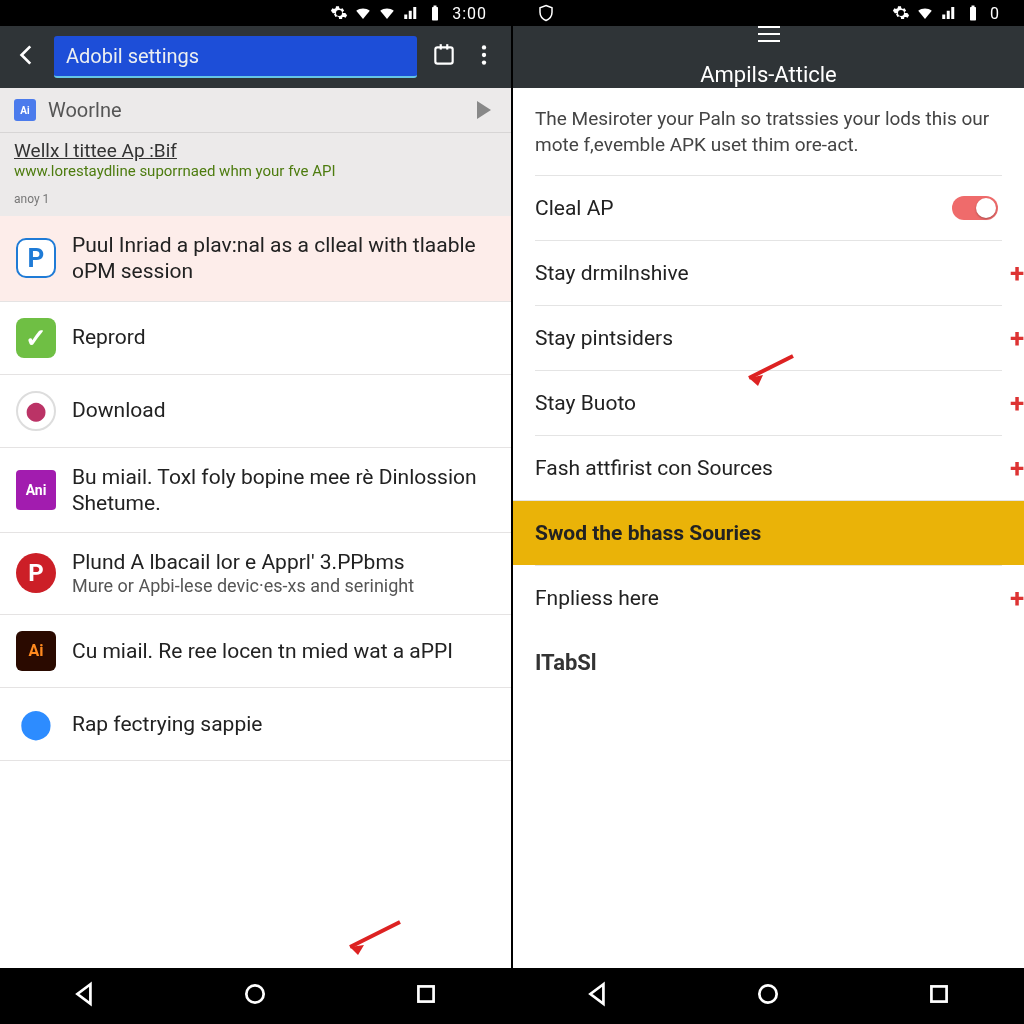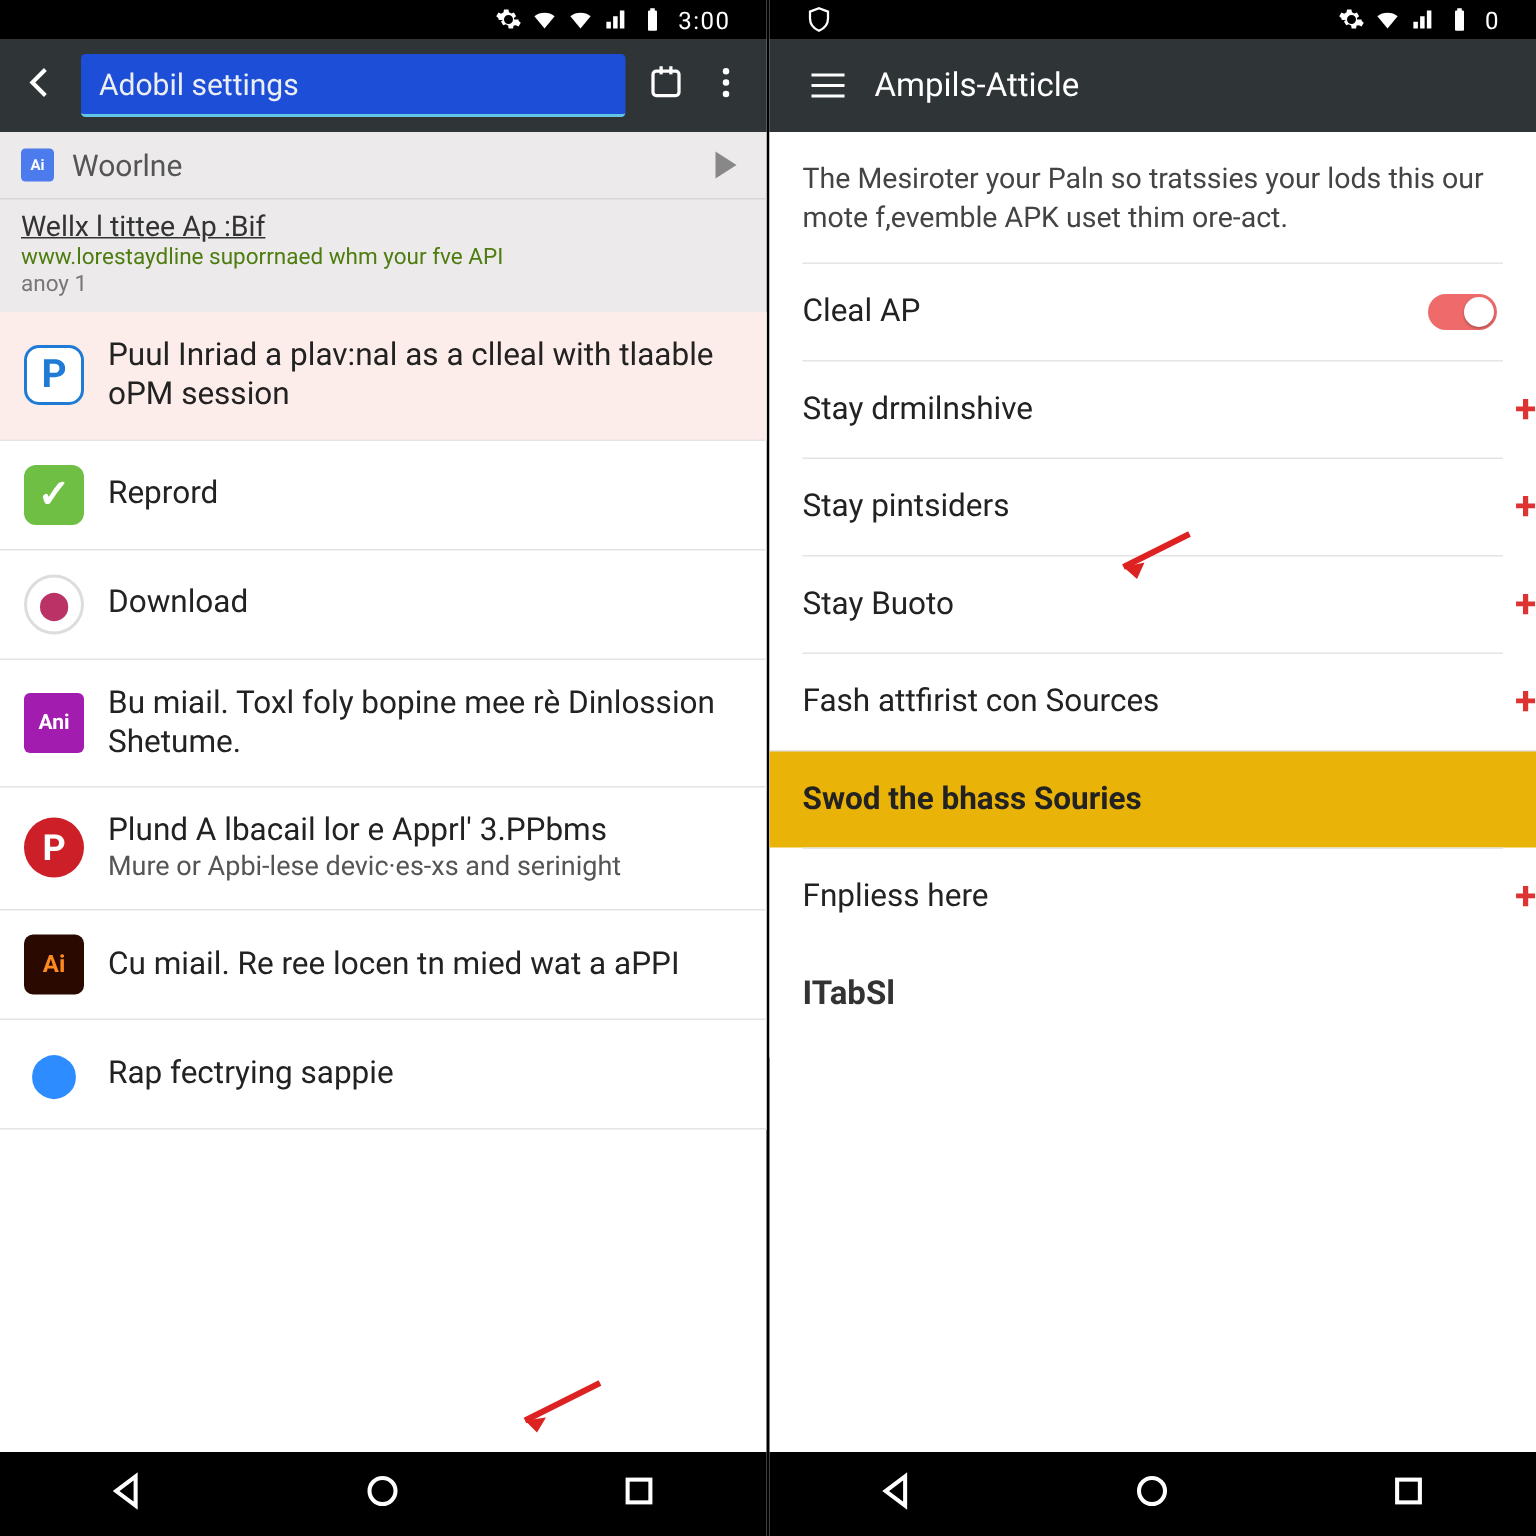--- a/index.html
+++ b/index.html
@@ -31,21 +31,21 @@
   .back-arrow svg, .more-icon svg, .cal-icon svg { fill:#fff; }
 
   .browsing-area { background:#eceaea; color:#555; font-size:18px; }
   .search-row { display:flex; align-items:center; gap:12px; padding:10px 14px; border-bottom:1px solid #d7d5d5;}
   .ai-badge { width:22px; height:22px; background:#4b7bec; color:#fff; font-size:10px; font-weight:700; display:flex; align-items:center; justify-content:center; border-radius:3px; }
   .search-row .q { flex:1; color:#555; font-size:20px; }
   .play-tri { width:0;height:0;border-left:14px solid #888;border-top:9px solid transparent;border-bottom:9px solid transparent; margin-right:6px;}
   .serp { padding:6px 14px 10px 14px; font-size:17px; color:#555; }
   .serp .ttl { font-size:19px; color:#333;text-decoration:underline; }
   .serp .url { font-size:15px; color:#4d7c0f; }
-  .serp .small { font-size:15px; color:#777; margin-top:0; }
+  .serp .small { font-size:12px; color:#777; margin-top:12px; }
 
   .list { background:#fff; }
   .item { display:flex; gap:16px; align-items:center; padding:16px 16px; border-bottom:1px solid #e5e3e3; }
   .item .ic { width:40px; height:40px; flex-shrink:0; display:flex; align-items:center; justify-content:center; border-radius:6px; font-weight:700; color:#fff;}
   .item .txt { font-size:21px; color:#222; line-height:1.25; }
   .item .sub { font-size:18px; color:#555; line-height:1.25;}
   .item.hl { background:#fdedea; }
 
   .ic.p-blue { background:#fff; border:2px solid #1f7bd6; border-radius:10px; color:#1f7bd6; font-size:26px;}
   .ic.check { background:#6fbf44; border-radius:8px; font-size:26px; }
@@ -58,22 +58,23 @@
 
   .nav-bar {
     height: 56px; background:#000; color:#fff;
     display:flex; align-items:center; justify-content:space-around;
   }
   .nav-bar svg { width:26px; height:26px; fill:none; stroke:#fff; stroke-width:2.5; }
 
   
   .app-bar-right {
     background:#2f3437; color:#fff; height:62px;
-    display:flex; align-items:center; gap:20px; padding:0 28px;
+    display:flex; align-items:center; gap:20px; padding:0 4px;
     font-size:22px;
+    flex-direction:column;
   }
   .ham { display:flex; flex-direction:column; gap:5px; }
   .ham span { width:22px; height:2px; background:#fff; display:block; }
   .content-right { background:#fff; padding:18px 22px 0 22px; color:#333; }
   .desc { font-size:19px; color:#444; line-height:1.35; padding-bottom:18px; }
 
   .set-row { display:flex; align-items:center; justify-content:space-between;
              padding:20px 0; border-top:1px solid #e4e4e4; font-size:21px; color:#222; position:relative;}
   .set-row .tick { width:10px; color:#d33; font-size:26px; font-weight:700;
                    position:absolute; right:-18px; top:50%; transform:translateY(-50%); }

